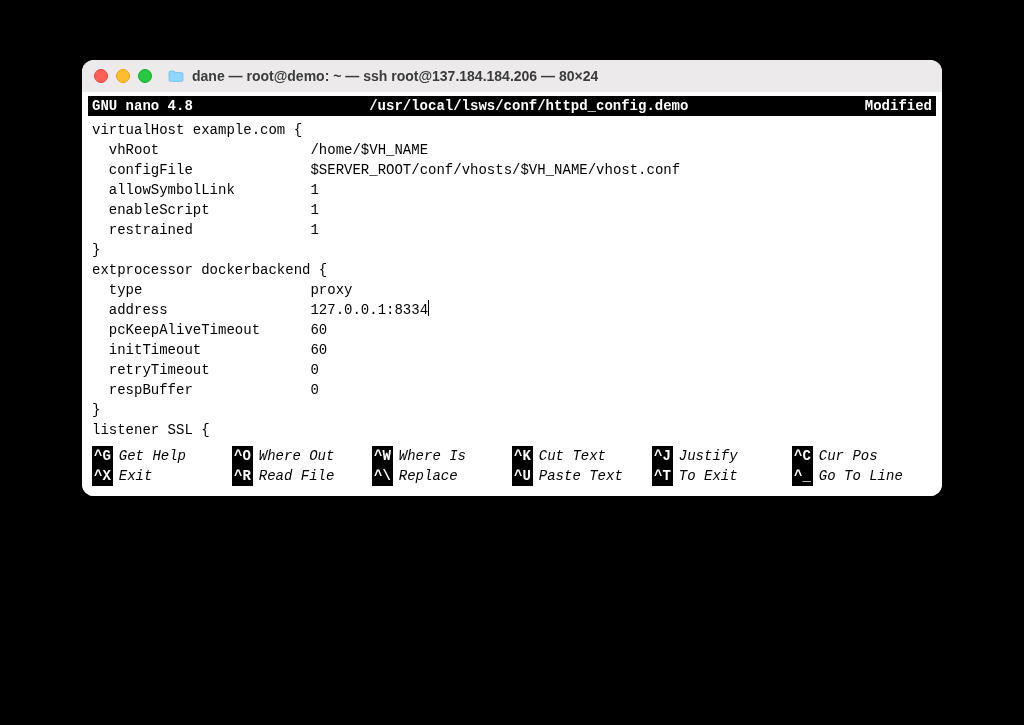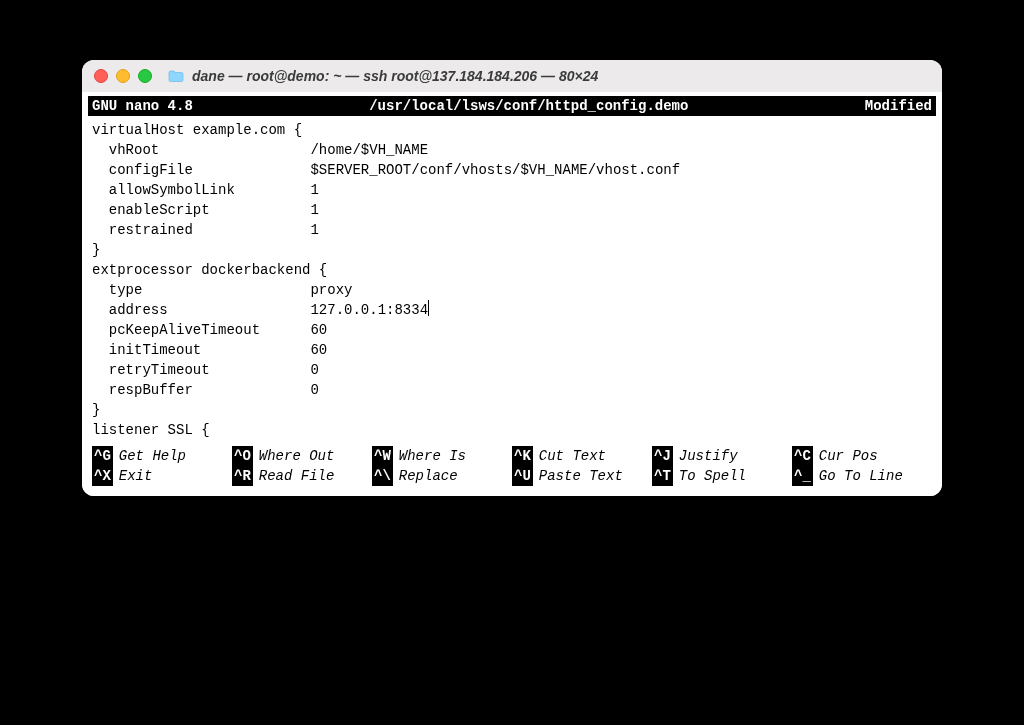--- a/index.html
+++ b/index.html
@@ -21,21 +21,20 @@
     box-shadow: 0 20px 60px rgba(0,0,0,0.6);
     overflow: hidden;
   }
   .titlebar {
     height: 32px;
     background: #eceaea;
     display: flex;
     align-items: center;
     padding: 0 12px;
     gap: 8px;
-    font-style: italic;
   }
   .traffic {
     display: flex;
     gap: 8px;
     align-items: center;
   }
   .dot {
     width: 12px;
     height: 12px;
     border-radius: 50%;
@@ -201,21 +200,21 @@
           <div class="sc">
             <span class="key">^\</span>
             <span class="sc-label">Replace</span>
           </div>
           <div class="sc">
             <span class="key">^U</span>
             <span class="sc-label">Paste Text</span>
           </div>
           <div class="sc">
             <span class="key">^T</span>
-            <span class="sc-label">To Spell</span>
+            <span class="sc-label">To Exit</span>
           </div>
           <div class="sc">
             <span class="key">^_</span>
             <span class="sc-label">Go To Line</span>
           </div>
         </div>
     </div>
 
   </div>
 </div>

